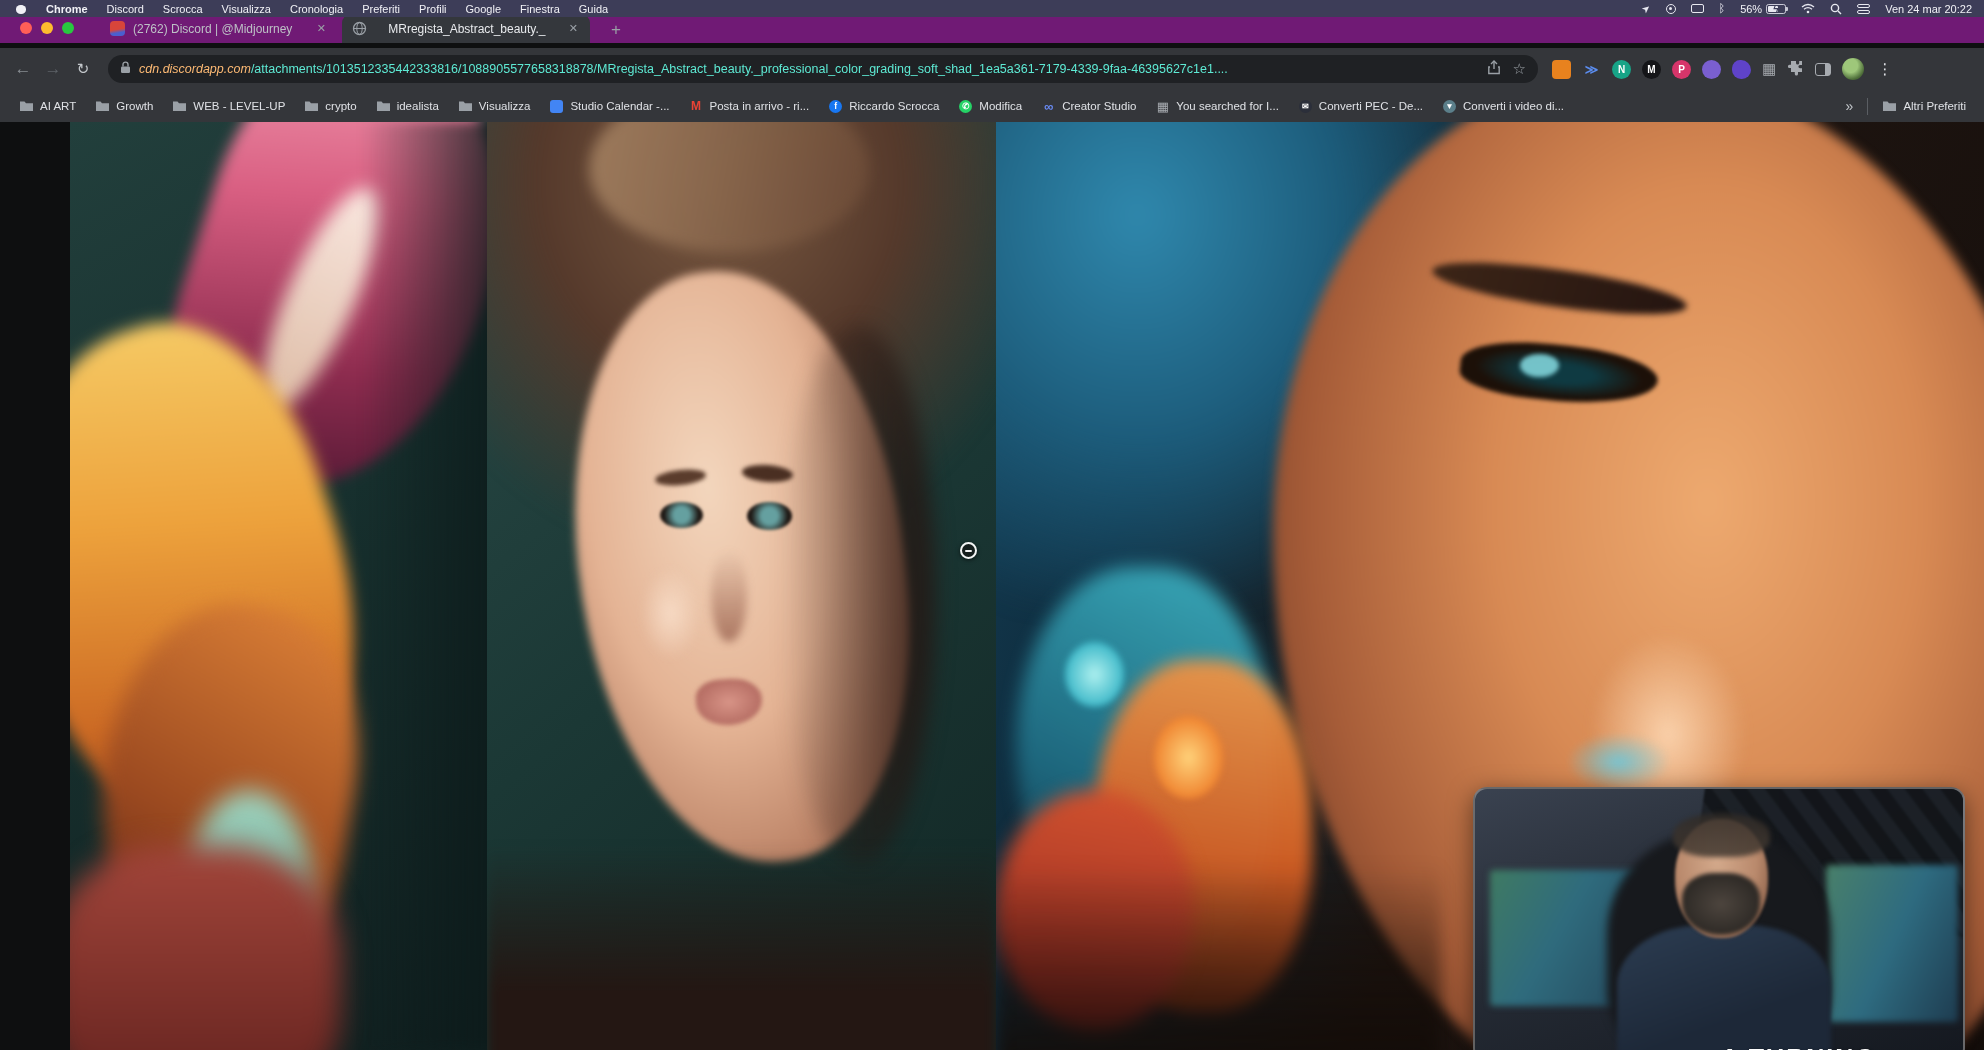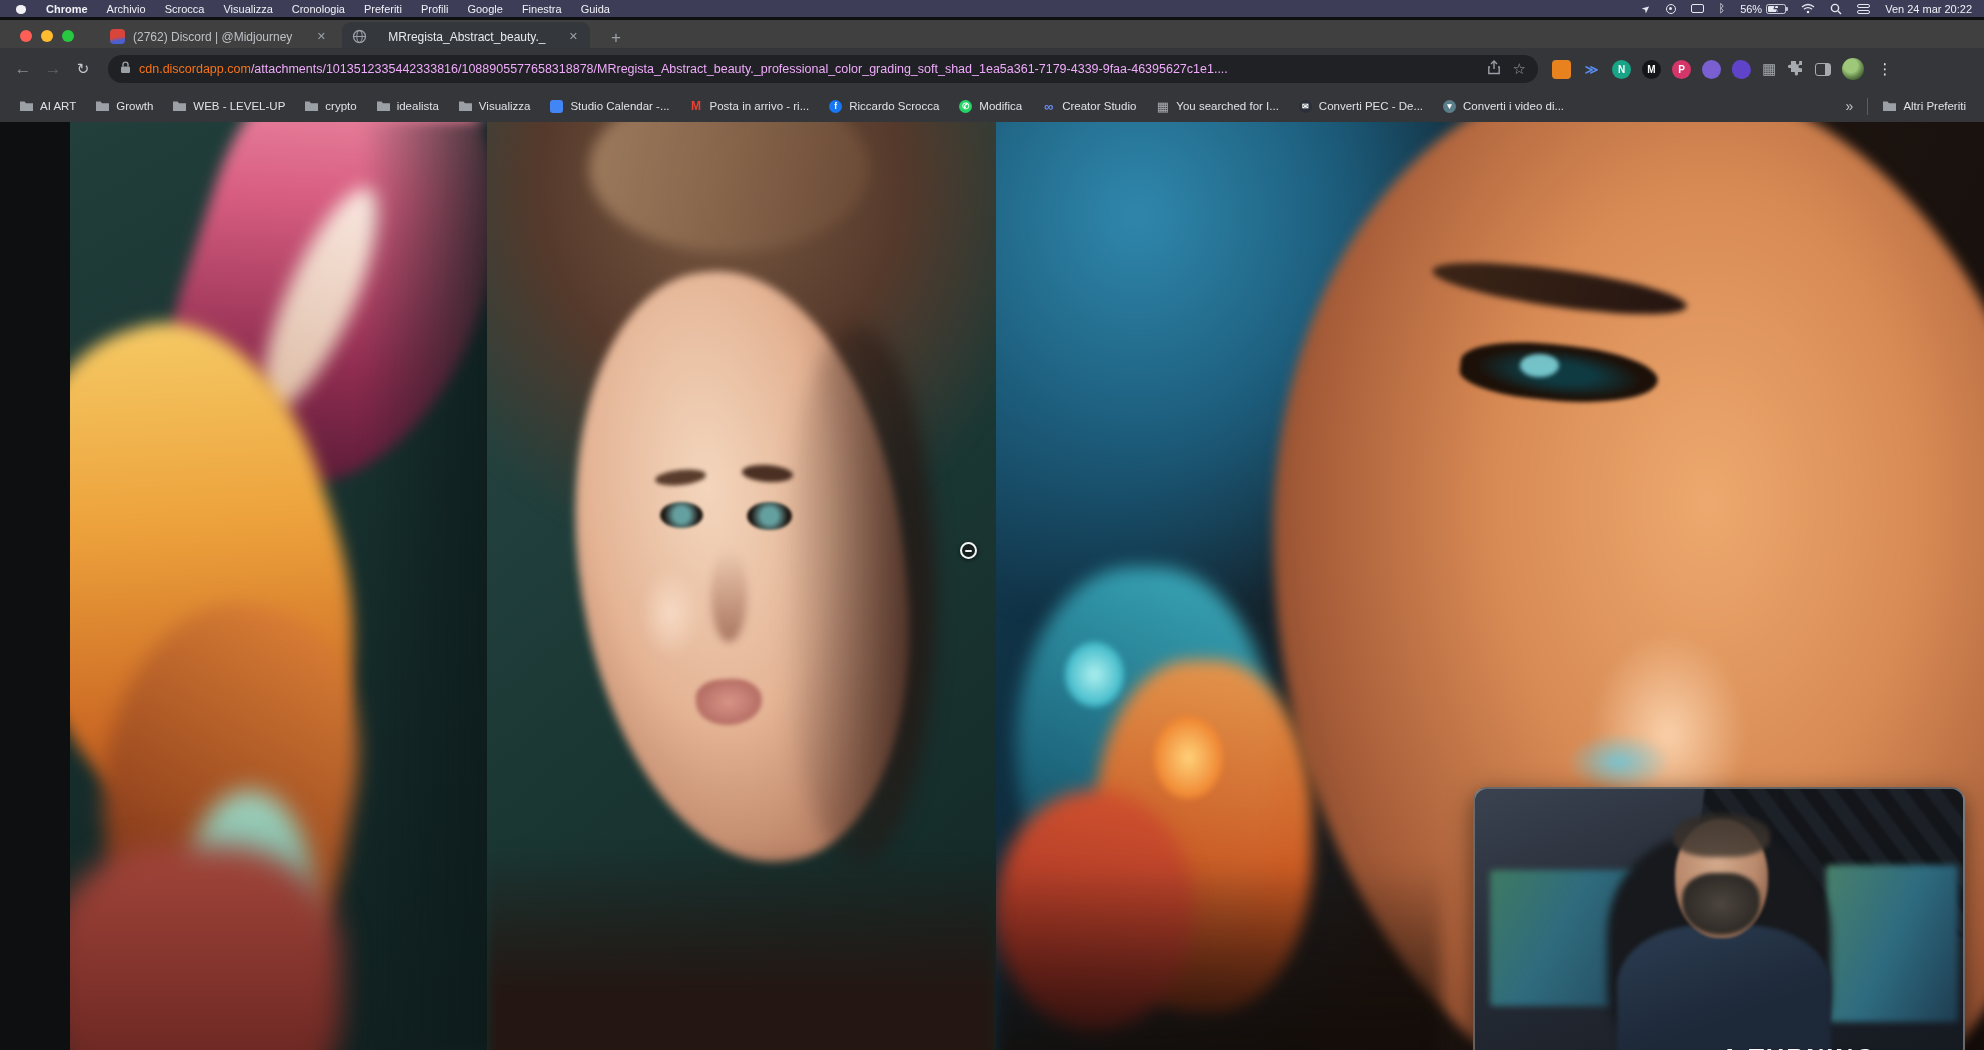--- a/index.html
+++ b/index.html
@@ -32,22 +32,22 @@
   .batt::before { content:""; position:absolute; left:1px; top:1px; bottom:1px; width:56%;
                   background:#e8e8f0; border-radius:1px; }
   .batt::after { content:""; position:absolute; right:-3px; top:2.5px; width:2px; height:4px;
                  background:rgba(235,235,245,.8); border-radius:0 1px 1px 0; }
   .bolt { position:absolute; left:6px; top:-1px; color:#3d3d58; font-size:10px; font-weight:700; z-index:2;}
   .cc { display:flex; flex-direction:column; gap:2px; }
   .cc span { width:13px; height:4px; border:1px solid #e8e8f0; border-radius:2px; display:block; }
   .clock { white-space:nowrap; }
 
   
-  .tabstrip { position:absolute; left:0; top:20px; width:1984px; height:31px;
-              background:#404040; display:flex; align-items:flex-end; z-index:40; }
+  .tabstrip { position:absolute; left:0; top:12px; width:1984px; height:31px;
+              background:#701a75; display:flex; align-items:flex-end; z-index:40; }
   .lights { position:absolute; left:20px; top:10px; display:flex; gap:9px; }
   .light { width:12px; height:12px; border-radius:50%; }
   .tab { position:absolute; bottom:0; height:29px; display:flex; align-items:center;
          padding:0 10px; font-size:12px; color:#bdc1c6; }
   .tab-1 { left:100px; width:238px; }
   .tab-2 { left:342px; width:248px; background:#34373c; border-radius:9px 9px 0 0; color:#e8eaed;text-align:center; }
   .tab .title { flex:1; overflow:hidden; white-space:nowrap; text-overflow:ellipsis; margin:0 8px 0 8px; }
   .tab .close { font-size:11px; color:#9aa0a6; padding:0 2px; }
   .fav-discord { width:15px; height:15px; border-radius:4px; flex:none;
                  background:linear-gradient(170deg,#d8453a 0 55%,#4a5fd0 75%); }
@@ -59,22 +59,22 @@
   .toolbar { position:absolute; left:0; top:48px; width:1984px; height:42px; background:#34363a;
              display:flex; align-items:center; z-index:40; }
   .nav { font-size:17px; width:30px; text-align:center; flex:none; }
   .nav.back { color:#888d92; margin-left:8px; }
   .nav.fwd { color:#5d6267; }
   .nav.reload { color:#c3c7cb; font-size:15px; }
   .omnibox { margin-left:10px; width:1430px; height:28px; background:#1f2124; border-radius:14px;
              display:flex; align-items:center; padding:0 12px; overflow:hidden; flex:none; }
   .lock { flex:none; margin-right:8px; }
   .url { font-size:12.5px; white-space:nowrap; overflow:hidden; flex:1; }
-  .url .host { color:#f97316; }
-  .url .path { color:#f0abfc; }
+  .url .host { color:#fdba74;font-style:italic; }
+  .url .path { color:#5eead4; }
   .om-ic { flex:none; margin-left:12px; color:#9aa0a6; }
   .om-star { font-size:15px; }
   .ext-row { display:flex; align-items:center; gap:11px; margin-left:14px; }
   .ext { width:19px; height:19px; border-radius:4px; display:flex; align-items:center;
          justify-content:center; color:#fff; font-size:10px; font-weight:700; flex:none; }
   .ext.round { border-radius:50%; }
   .e-mm { background:#e8821e; }
   .e-chk { background:transparent; color:#5b8def; font-size:13px; }
   .e-n { background:#17a487; }
   .e-m { background:#141518; }
@@ -248,21 +248,21 @@
 </style>
 </head>
 <body>
 
 <div class="stage">
 
   <div class="menubar">
     <div class="mb-left">
       <span class="apple"></span>
       <span class="mb-item app">Chrome</span>
-      <span class="mb-item">Archivio</span>
+      <span class="mb-item">Discord</span>
       <span class="mb-item">Scrocca</span>
       <span class="mb-item">Visualizza</span>
       <span class="mb-item">Cronologia</span>
       <span class="mb-item">Preferiti</span>
       <span class="mb-item">Profili</span>
       <span class="mb-item">Google</span>
       <span class="mb-item">Finestra</span>
       <span class="mb-item">Guida</span>
     </div>
     <div class="mb-right">

